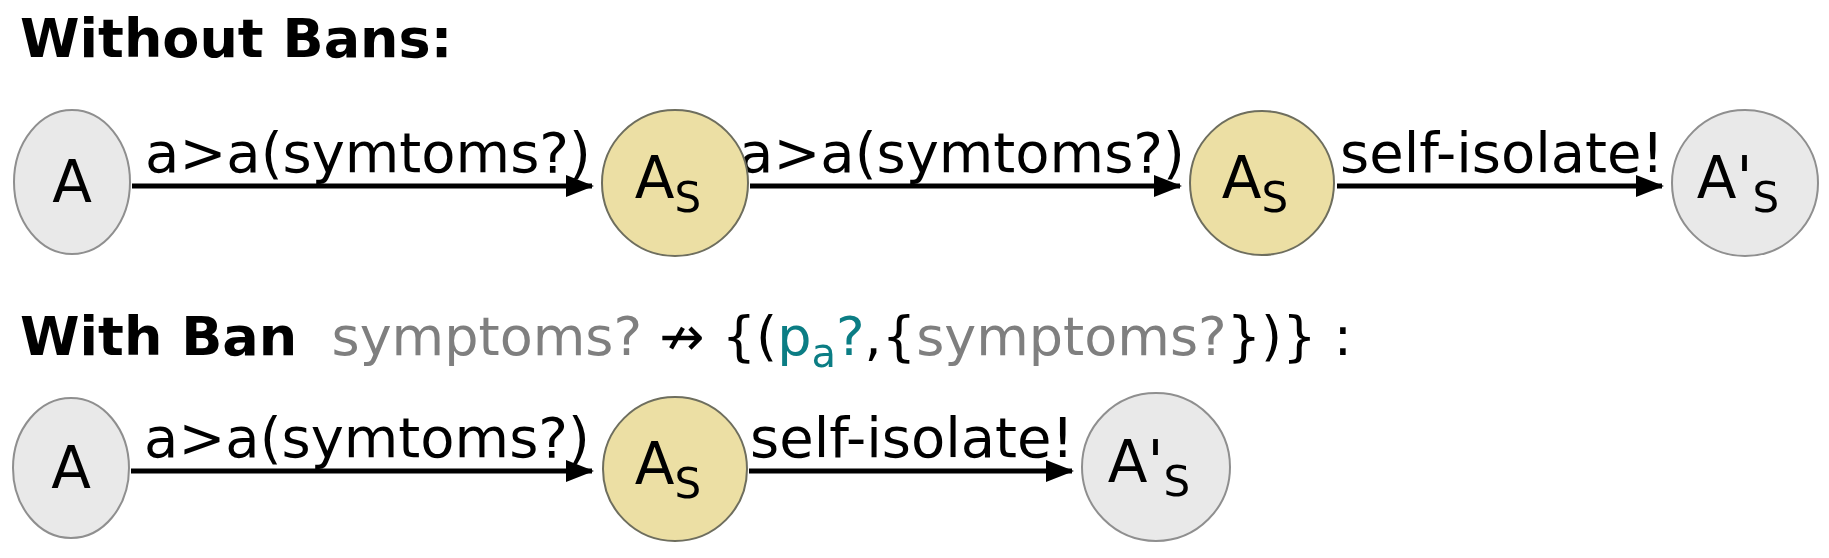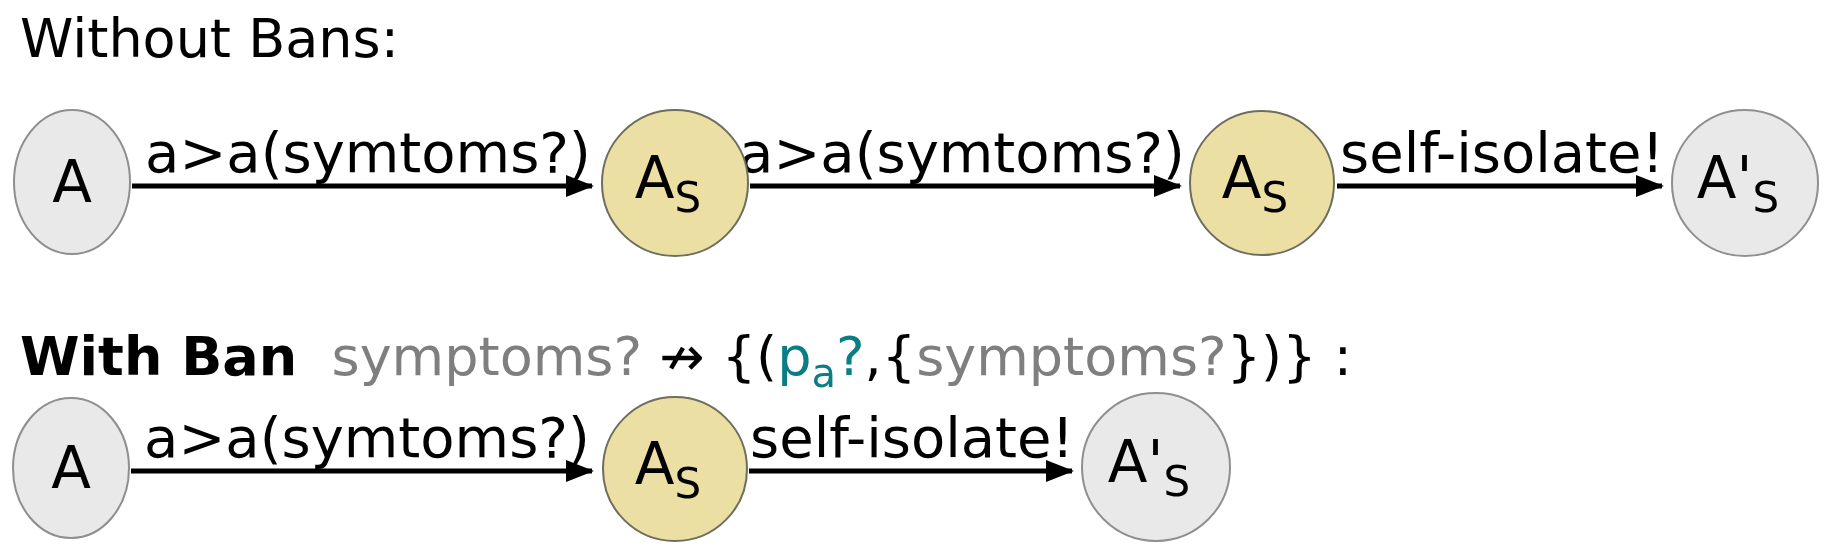--- a/index.html
+++ b/index.html
@@ -7,27 +7,27 @@
     position:relative;
     width:1829px;height:558px;
     background:#ffffff;
     font-family:"DejaVu Sans", sans-serif;
     overflow:hidden;
   }
   .title{
     position:absolute;
     left:20px;
     font-size:54px;
-    font-weight:normal;
+    font-weight:bold;
     color:#000000;
     white-space:nowrap;
     line-height:1;
   }
   #title-row1{top:12px;}
-  #title-row2{top:330px;font-weight:normal;}
+  #title-row2{top:310px;font-weight:normal;}
   #title-row2 .bold{font-weight:bold;color:#000000;}
   #title-row2 .gray{color:#7f7f7f;}
   #title-row2 .teal{color:#0b7d84;}
   #title-row2 .black{color:#000000;}
   #title-row2 sub{font-size:40px;line-height:0;}
   svg{position:absolute;left:0;top:0;}
   .edge{stroke:#000000;stroke-width:5;}
   .node-label{font-size:58px;fill:#000000;text-anchor:middle;}
   .node-sub{font-size:42px;}
   .edge-label{font-size:56px;fill:#000000;text-anchor:middle;}

